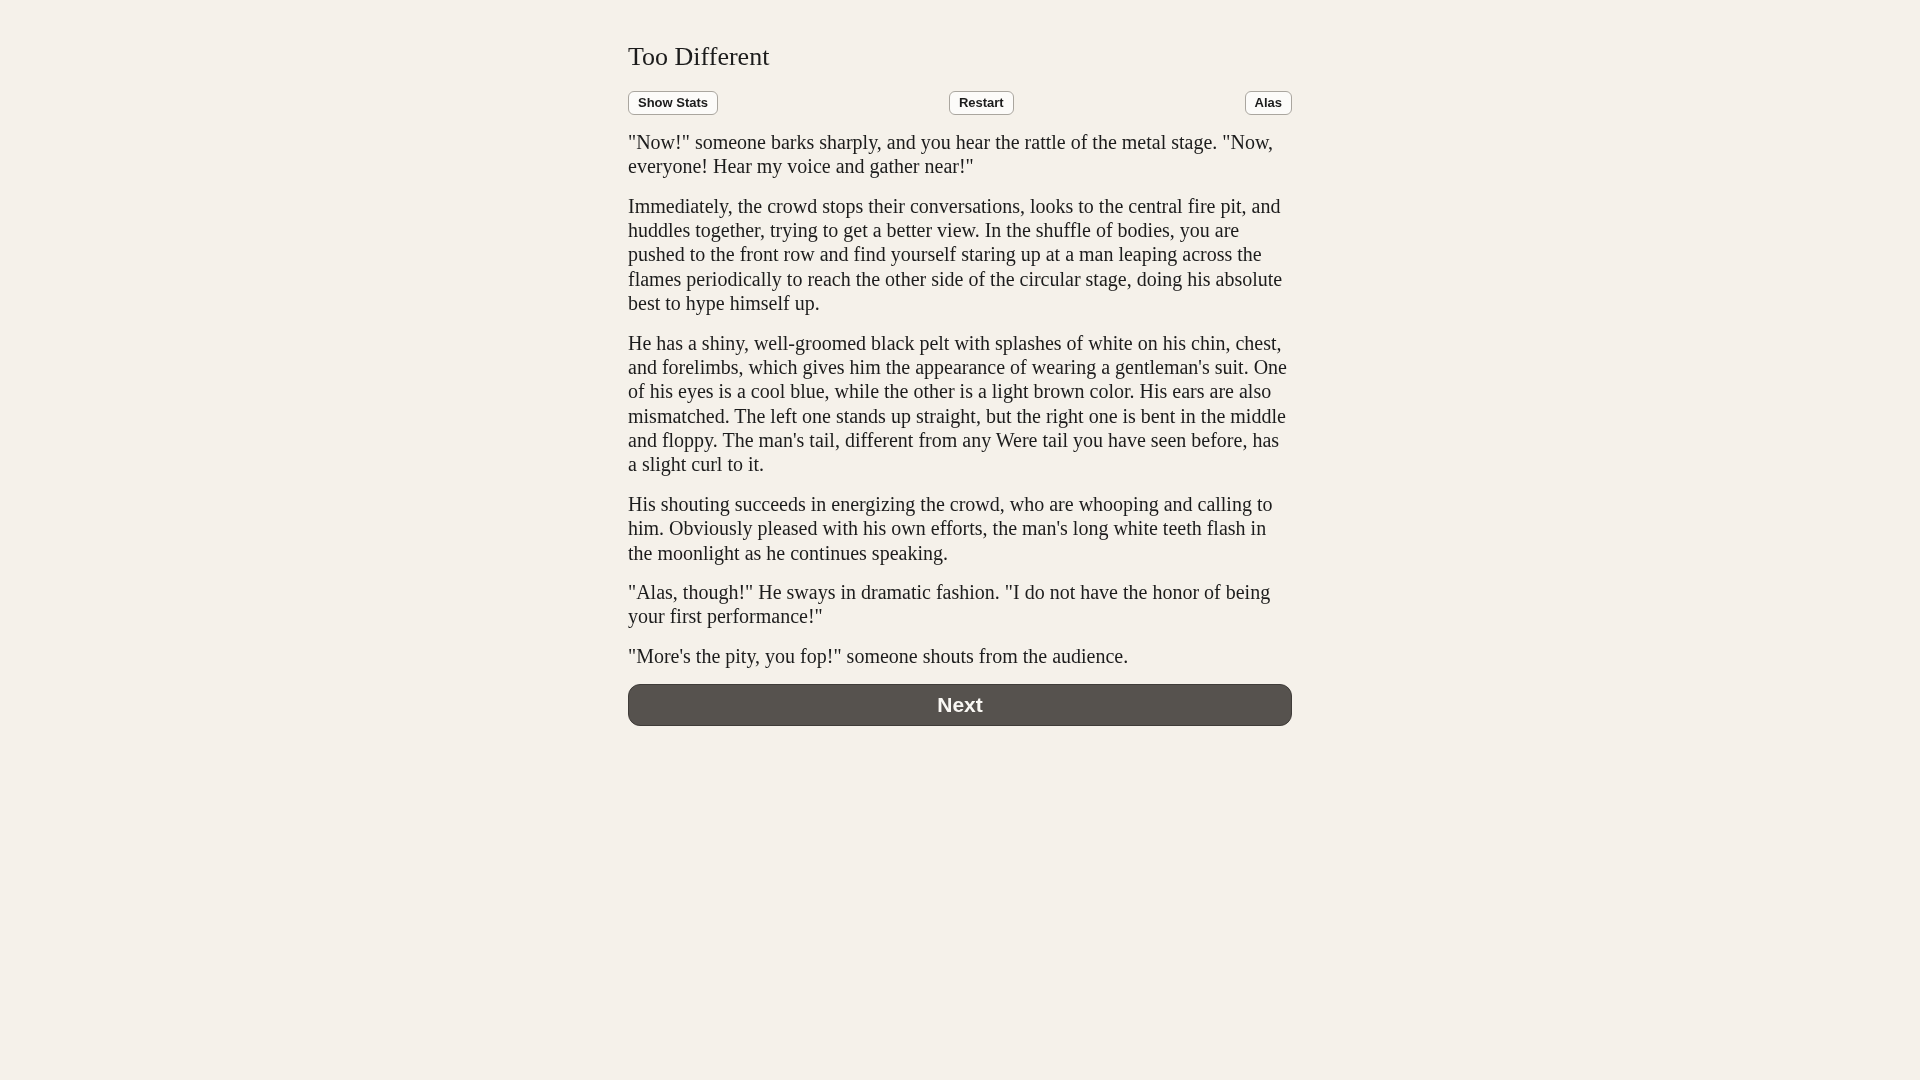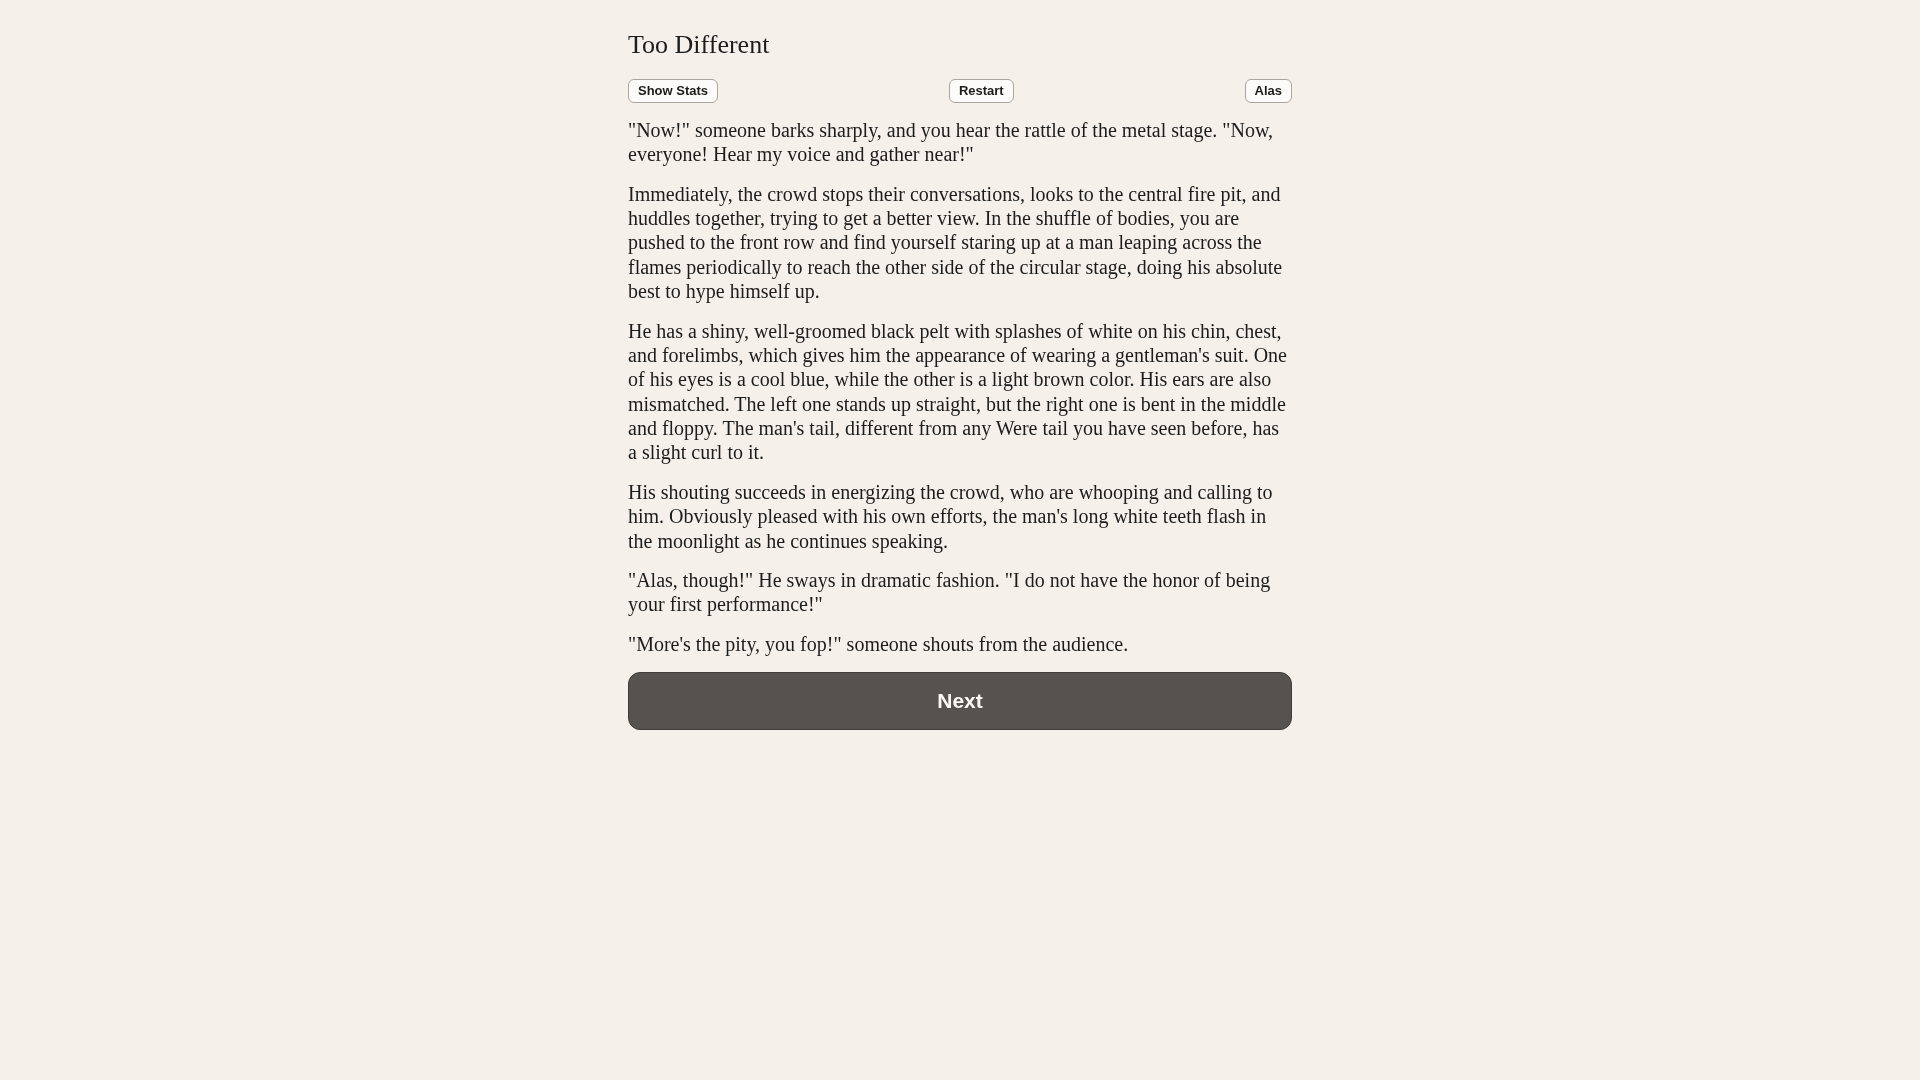--- a/index.html
+++ b/index.html
@@ -14,21 +14,21 @@
   html,body{margin:0;padding:0;}
   body{
     width:1920px;
     height:1080px;
     background:var(--bg);
     color:var(--text);
     font-family:"Liberation Serif", serif;
   }
   .content{
     width:664px;
-    margin:5px auto;
+    margin:17px auto;
     padding-top:16px;
   }
   h1.title{
     font-size:26px;
     font-weight:normal;
     margin:8px 0 0 0;
     line-height:1.2;
   }
   .author{
     font-size:21px;
@@ -55,21 +55,21 @@
   }
   .story p{
     font-size:20px;
     line-height:1.22;
     margin:15px 0;
   }
   .next-btn{
     display:block;
     width:100%;
     margin-top:16px;
-    height:58px;
+    height:42px;
     background:var(--next-bg);
     color:var(--next-text);
     border:1px solid #3f3c39;
     border-radius:12px;
     font-family:"Liberation Sans", sans-serif;
     font-size:21px;
     font-weight:bold;
     text-align:center;
     cursor:pointer;
   }

